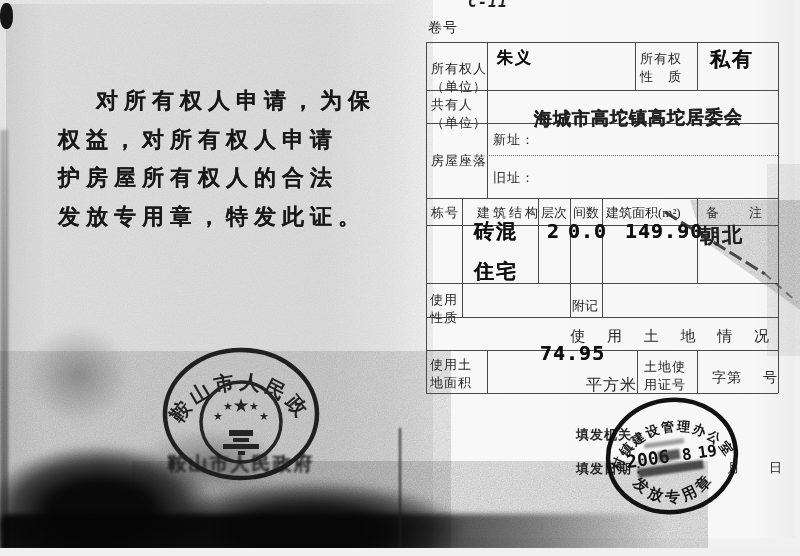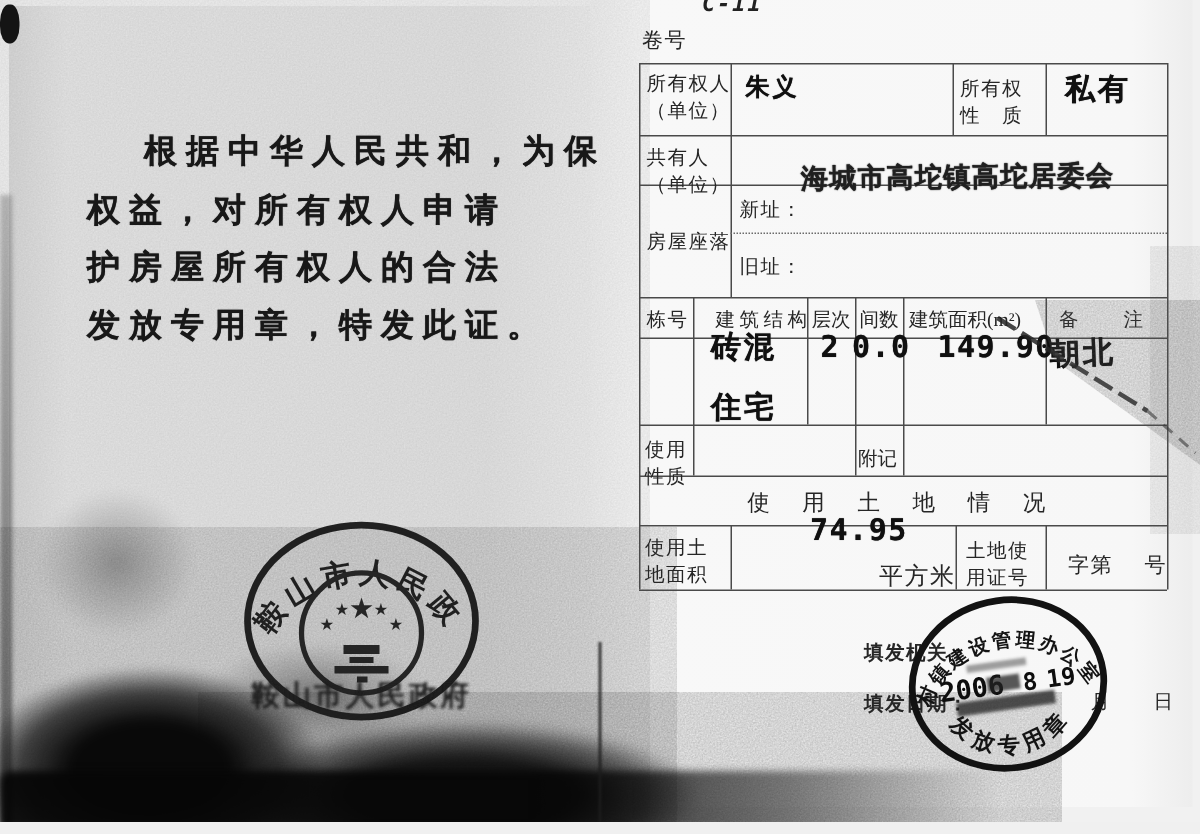--- a/index.html
+++ b/index.html
@@ -43,21 +43,21 @@
         <feTurbulence type="fractalNoise" baseFrequency="0.9" numOctaves="2" stitchTiles="stitch"></feTurbulence>
       <feColorMatrix type="matrix" values="0 0 0 0 0.1  0 0 0 0 0.1  0 0 0 0 0.1  0.5 0.5 0 0 0"></feColorMatrix>
       </filter>
     <rect x="6" y="4" width="388" height="534" filter="url(#grain)" opacity="0.18"></rect>
     <rect x="0" y="370" width="410" height="186" filter="url(#grain)" opacity="0.35"></rect>
     <rect x="180" y="470" width="480" height="86" filter="url(#grain)" opacity="0.45"></rect>
     <rect x="770" y="180" width="30" height="160" filter="url(#grain)" opacity="0.2"></rect>
   </svg>
 
   <div class="decl">
-    <div class="dline">根据中华人民共和，为保</div>
+    <div class="dline">对所有权人申请，为保</div>
     <div class="dline">权益，对所有权人申请</div>
     <div class="dline">护房屋所有权人的合法</div>
     <div class="dline">发放专用章，特发此证。</div>
   </div>
 
   <svg class="art" style="left:158px;top:346px" width="166" height="144" viewBox="0 0 166 144">
     <filter id="bl1">
         <feGaussianBlur stdDeviation="0.5"></feGaussianBlur>
       </filter>
     <filter id="bl2">
@@ -111,21 +111,21 @@
       <div class="vline" style="left: 538px; top: 198px; height: 85px;"></div>
       <div class="vline" style="left: 570px; top: 198px; height: 119px;"></div>
       <div class="vline" style="left: 602px; top: 198px; height: 119px;"></div>
       <div class="vline" style="left: 697px; top: 198px; height: 85px;"></div>
       <div class="vline" style="left: 487px; top: 350px; height: 43px;"></div>
       <div class="vline" style="left: 637px; top: 350px; height: 43px;"></div>
       <div class="vline" style="left: 697px; top: 350px; height: 43px;"></div>
     </div>
   <div class="dotline" style="left:487px;top:155px;width:291px"></div>
 
-  <div class="lbl" style="left:431px;top:47px">所有权人
+  <div class="lbl" style="left:431px;top:60px">所有权人
 （单位）</div>
   <div class="val" style="left:497px;top:48px;font-size:16px">朱义</div>
   <div class="lbl" style="left:640px;top:50px">所有权
 性　质</div>
   <div class="val" style="left:710px;top:46px">私有</div>
 
   <div class="lbl" style="left:431px;top:96px">共有人
 （单位）</div>
   <div class="stampline" style="left:534px;top:106px">海城市高坨镇高坨居委会</div>
 
@@ -153,21 +153,21 @@
     <clipPath id="tri">
         <polygon points="35,0 145,0 145,110 48,40"></polygon>
       </clipPath>
     <rect width="145" height="115" clip-path="url(#tri)" filter="url(#grain)" opacity="0.45"></rect>
   </svg>
 
   <div class="lbl" style="left:430px;top:291px">使用
 性质</div>
   <div class="lbl" style="left:572px;top:297px;letter-spacing:0">附记</div>
 
-  <div class="lbl" style="left:426px;top:326px;width:352px;text-align:center;font-size:15px;letter-spacing:9px">使 用 土 地 情 况</div>
+  <div class="lbl" style="left:426px;top:326px;width:352px;text-align:right;font-size:15px;letter-spacing:9px">使 用 土 地 情 况</div>
   <div class="lbl" style="left:430px;top:356px">使用土
 地面积</div>
   <div class="val num" style="left:540px;top:341px">74.95</div>
   <div class="lbl" style="left:586px;top:374px;font-size:16px">平方米</div>
   <div class="lbl" style="left:644px;top:358px">土地使
 用证号</div>
   <div class="lbl" style="left:712px;top:368px;font-size:14px">字第</div>
   <div class="lbl" style="left:763px;top:368px;font-size:14px">号</div>
 
   <div class="lbl" style="left:576px;top:426px;font-weight:bold">填发机关：</div>

